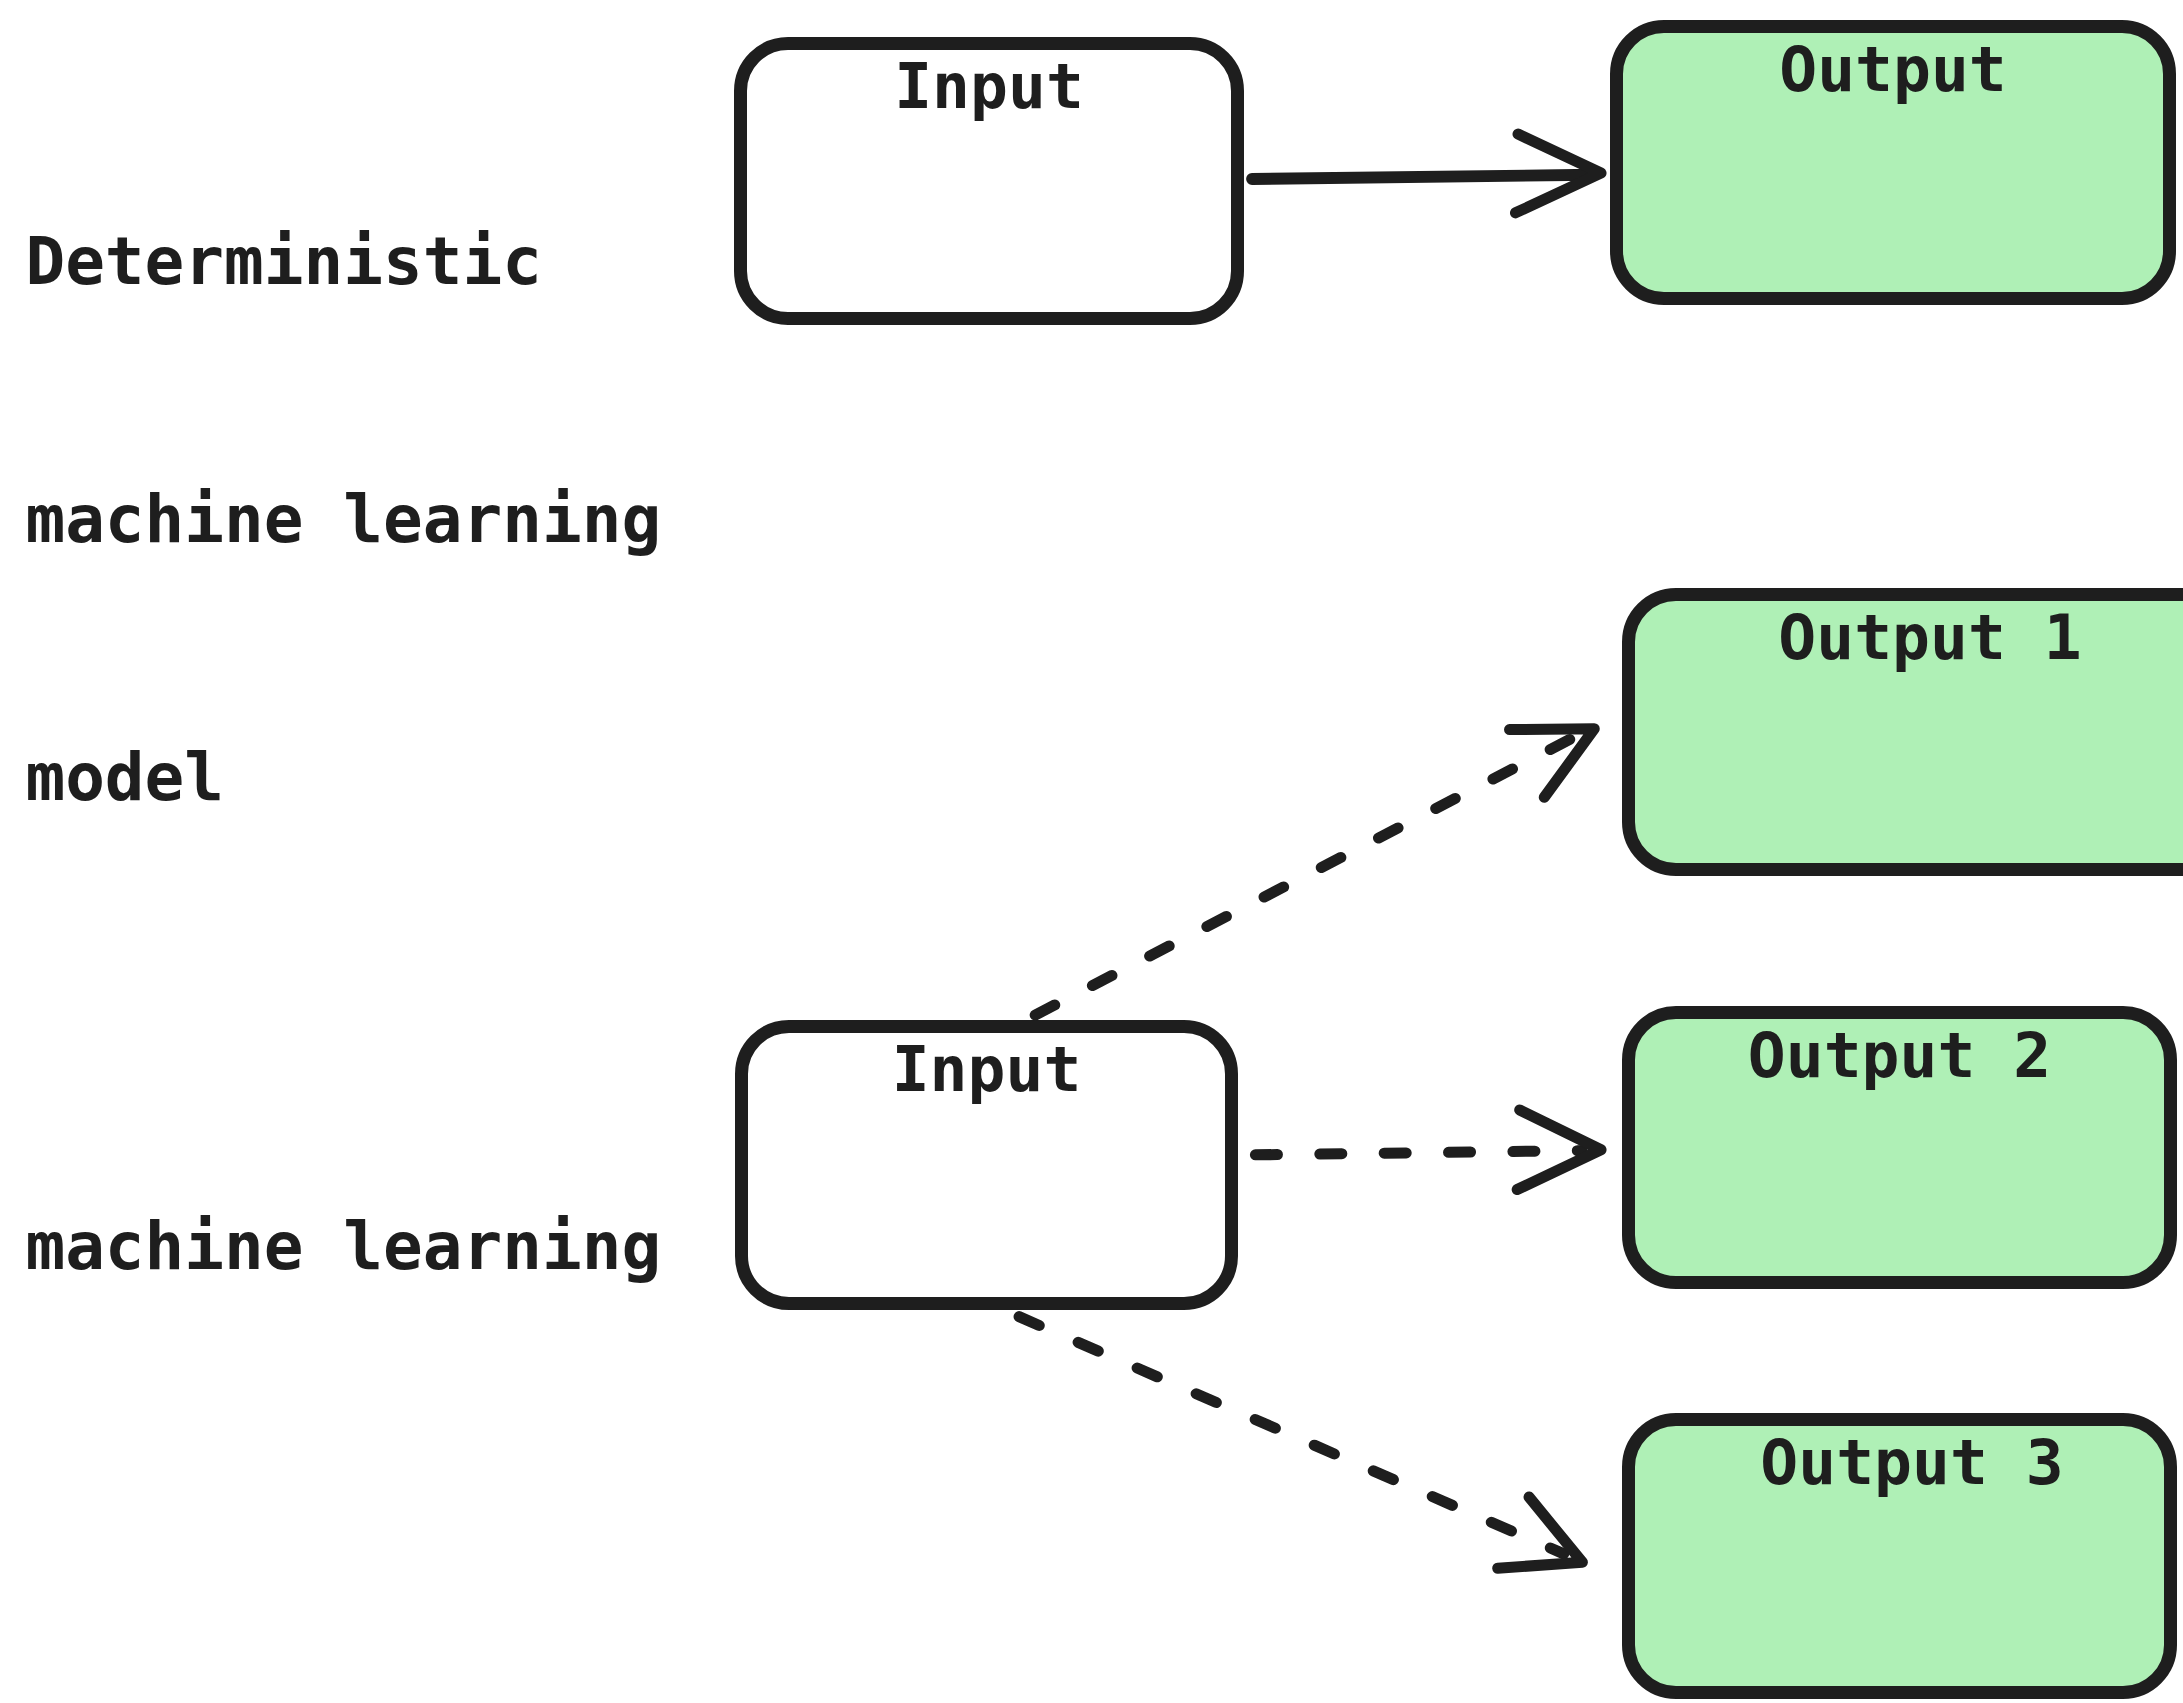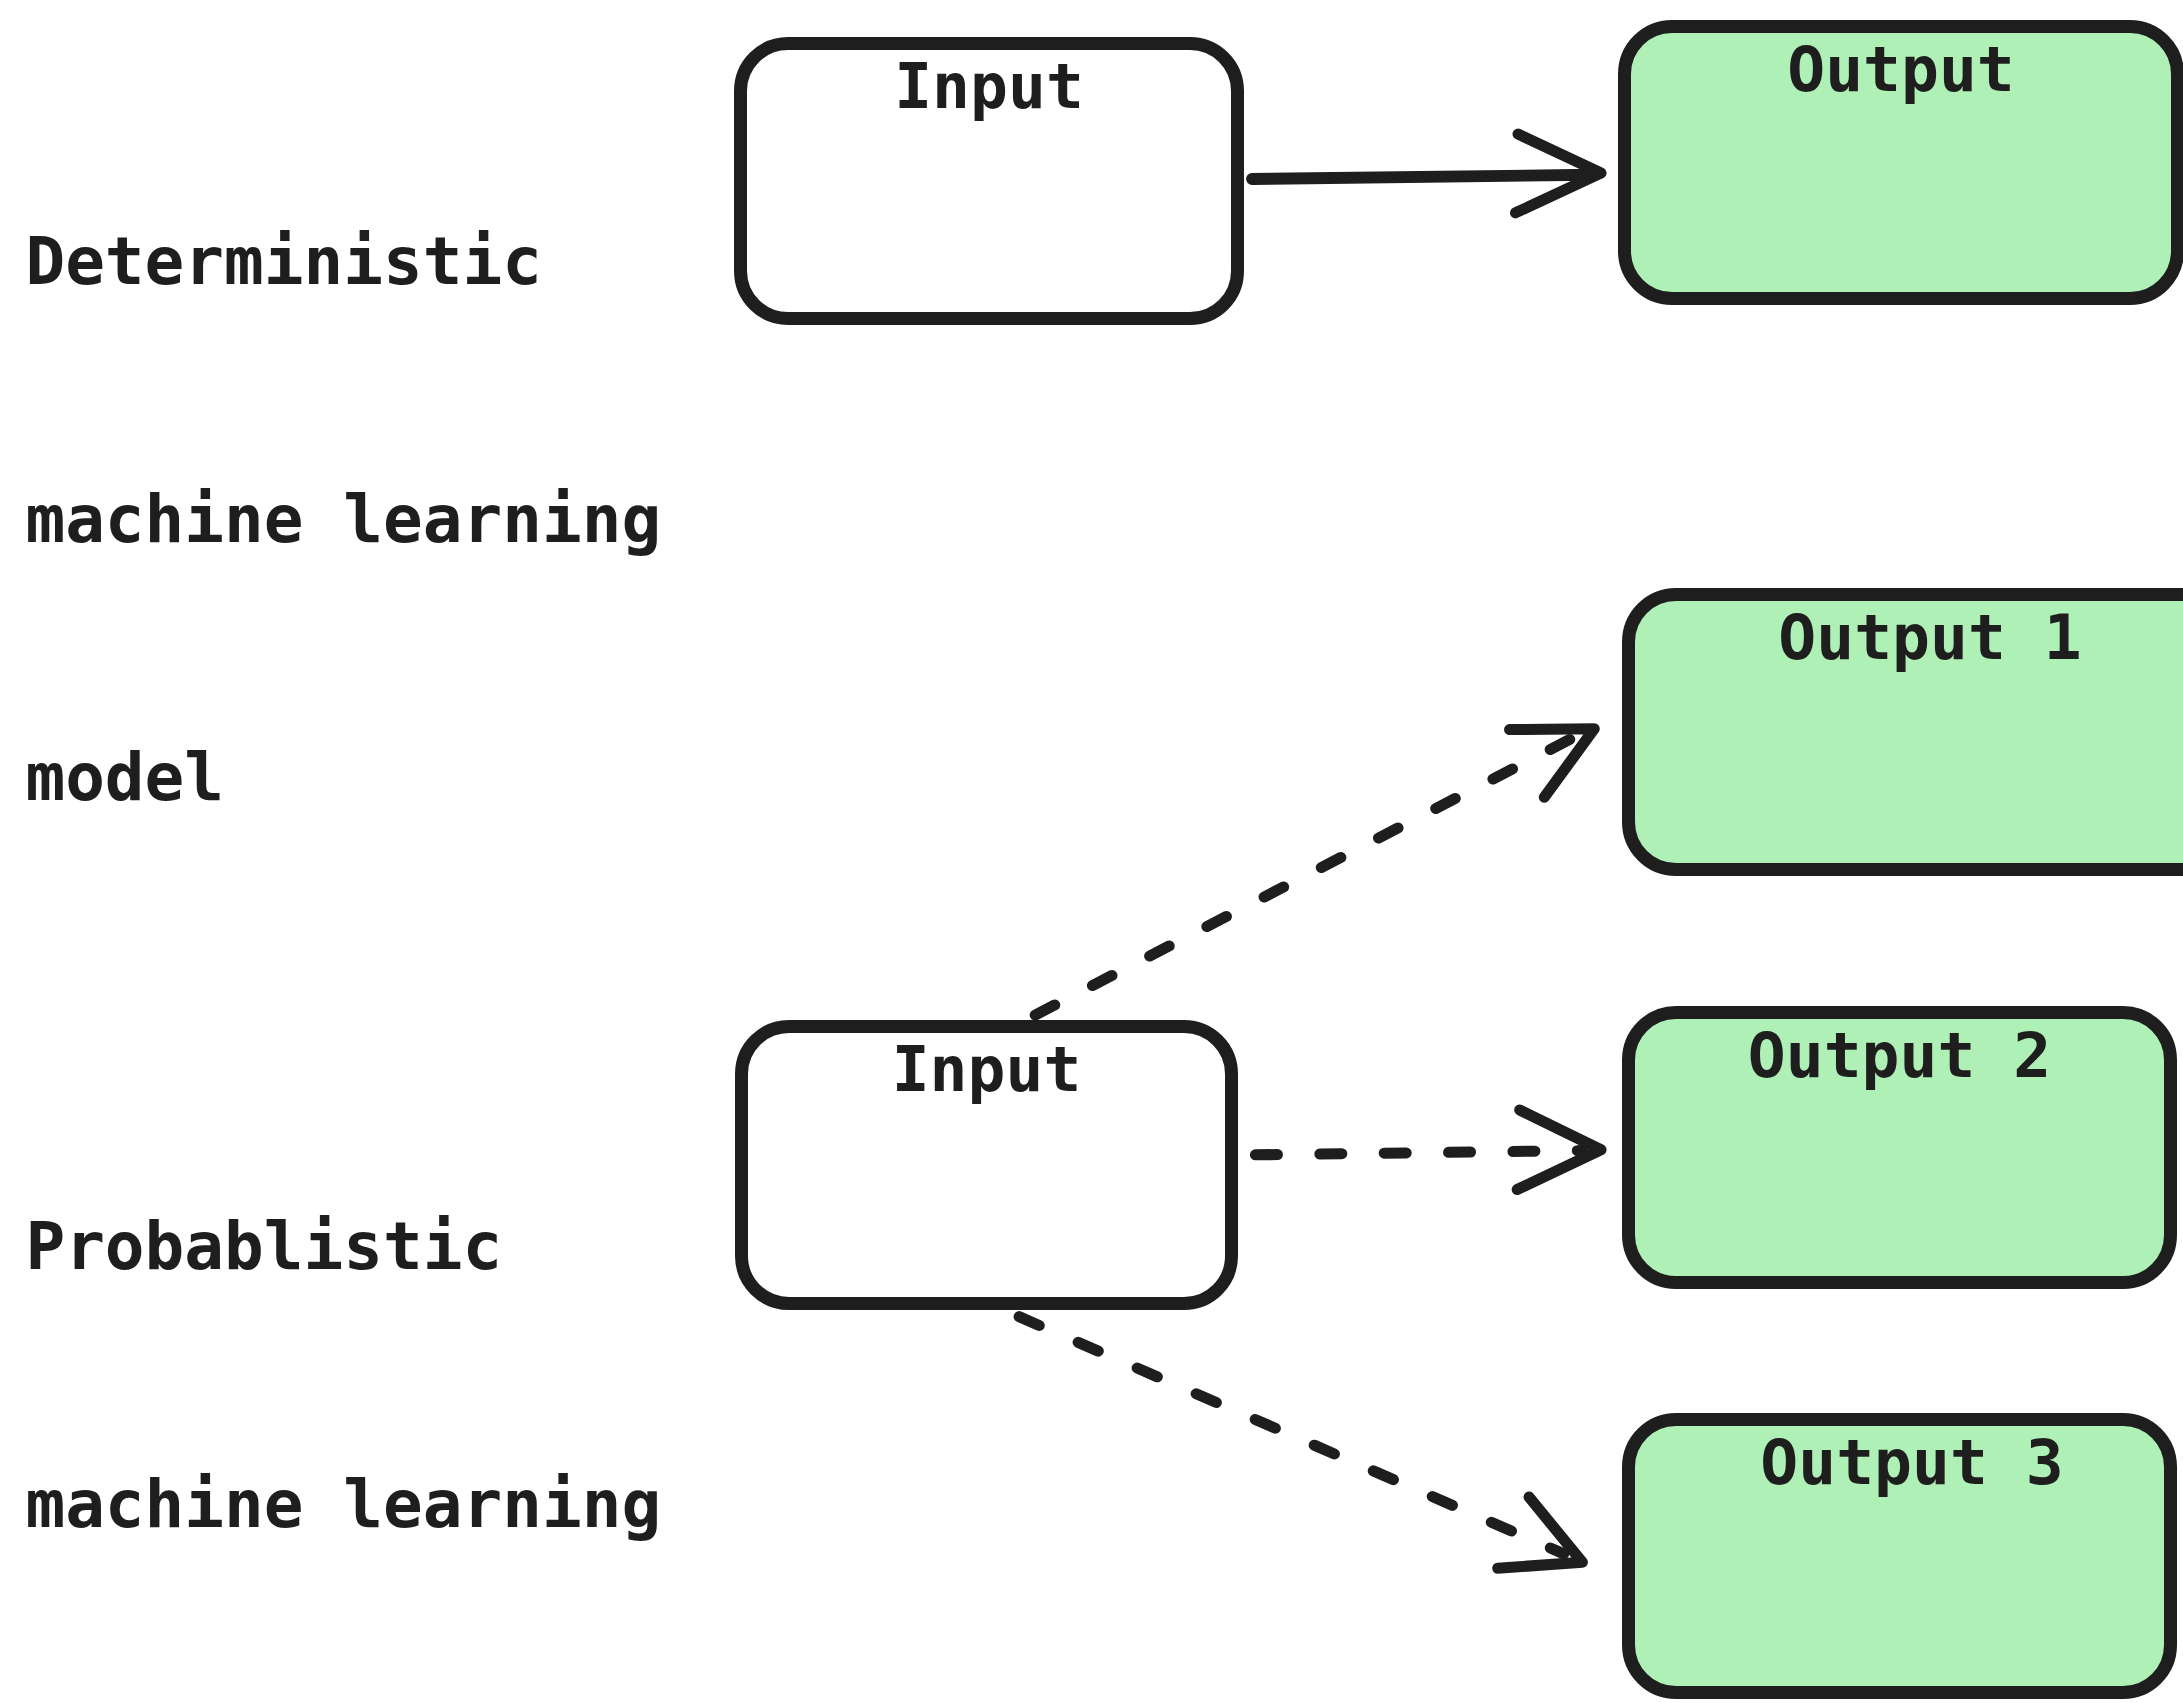--- a/index.html
+++ b/index.html
@@ -42,21 +42,21 @@
     background: var(--input-fill, #ffffff);
   }
   .node.green { background: var(--output-fill, #b2f2bb); }
   .node-label {
     font-size: 63px;
     font-weight: bold;
     white-space: pre;
   }
 
   #node-input-top     { left: 734px;  top: 37px;   width: 510px; height: 288px; }
-  #node-output-top    { left: 1610px; top: 20.3px;   width: 566px; height: 285px; margin-left: 8px; }
+  #node-output-top    { left: 1610px; top: 20.3px;   width: 566px; height: 285px; }
   #node-input-bottom  { left: 735px;  top: 1020px; width: 503px; height: 290px; }
   #node-output-1      { left: 1622px; top: 588px;  width: 616px; height: 288px; }
   #node-output-2      { left: 1622px; top: 1006px; width: 555px; height: 283px; }
   #node-output-3      { left: 1622px; top: 1413px; width: 555px; height: 286px; padding-left: 25px; }
 
   
   svg.arrows {
     position: absolute;
     inset: 0;
     width: 2183px;
@@ -87,21 +87,20 @@
 
   <div class="node" id="node-input-top">
     <span class="node-label">Input</span>
   </div>
 
   <div class="node green" id="node-output-top">
     <span class="node-label">Output</span>
   </div>
 
   <div class="side-label" id="label-probabilistic">
-    <span>Probablistic</span>
     <span>machine learning</span>
     
   </div>
 
   <div class="node" id="node-input-bottom">
     <span class="node-label">Input</span>
   </div>
 
   <div class="node green" id="node-output-1">
     <span class="node-label">Output 1</span>

